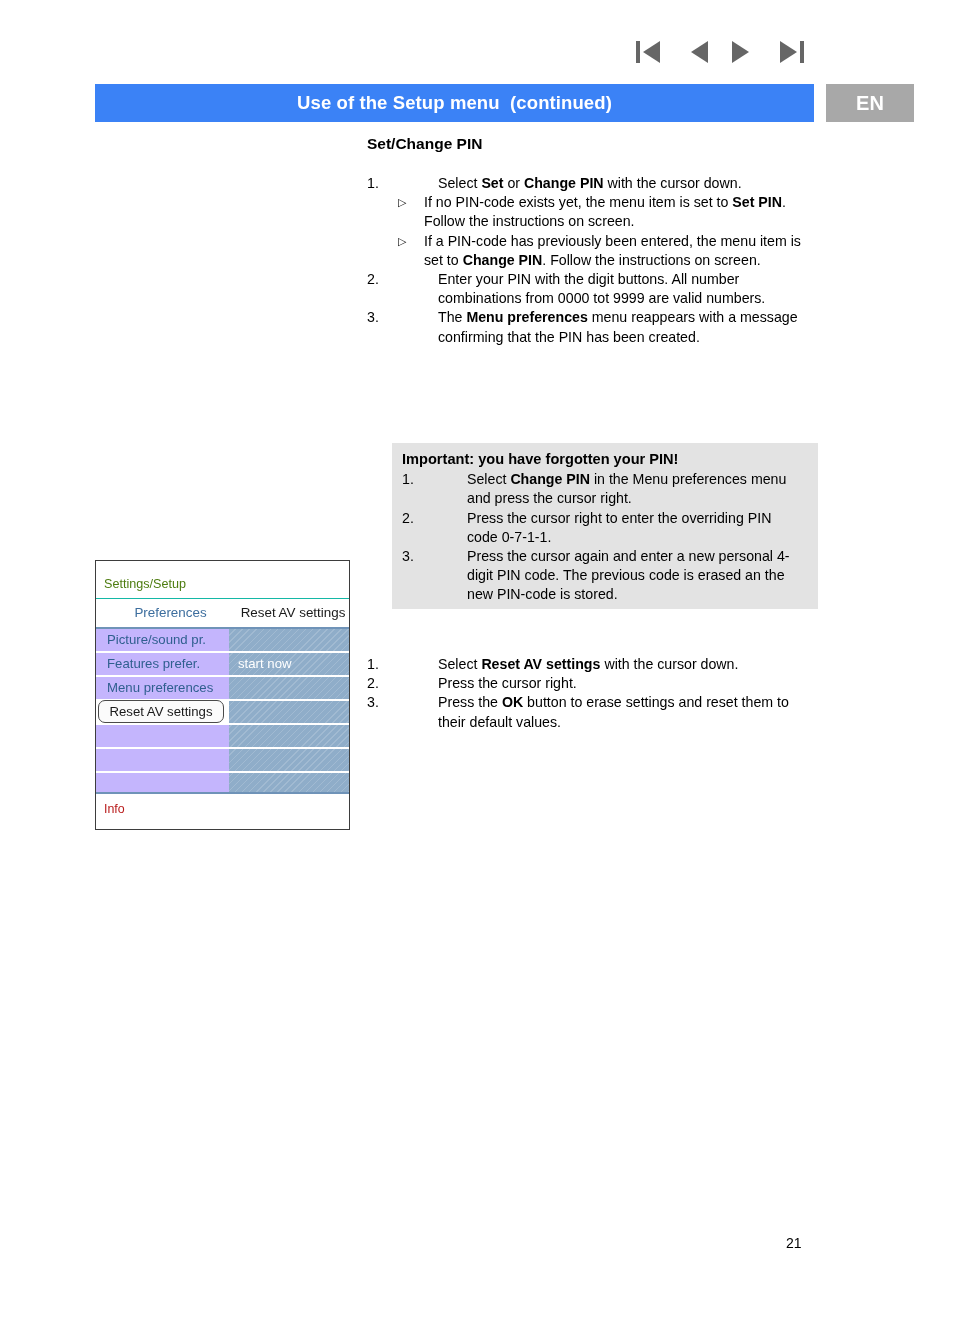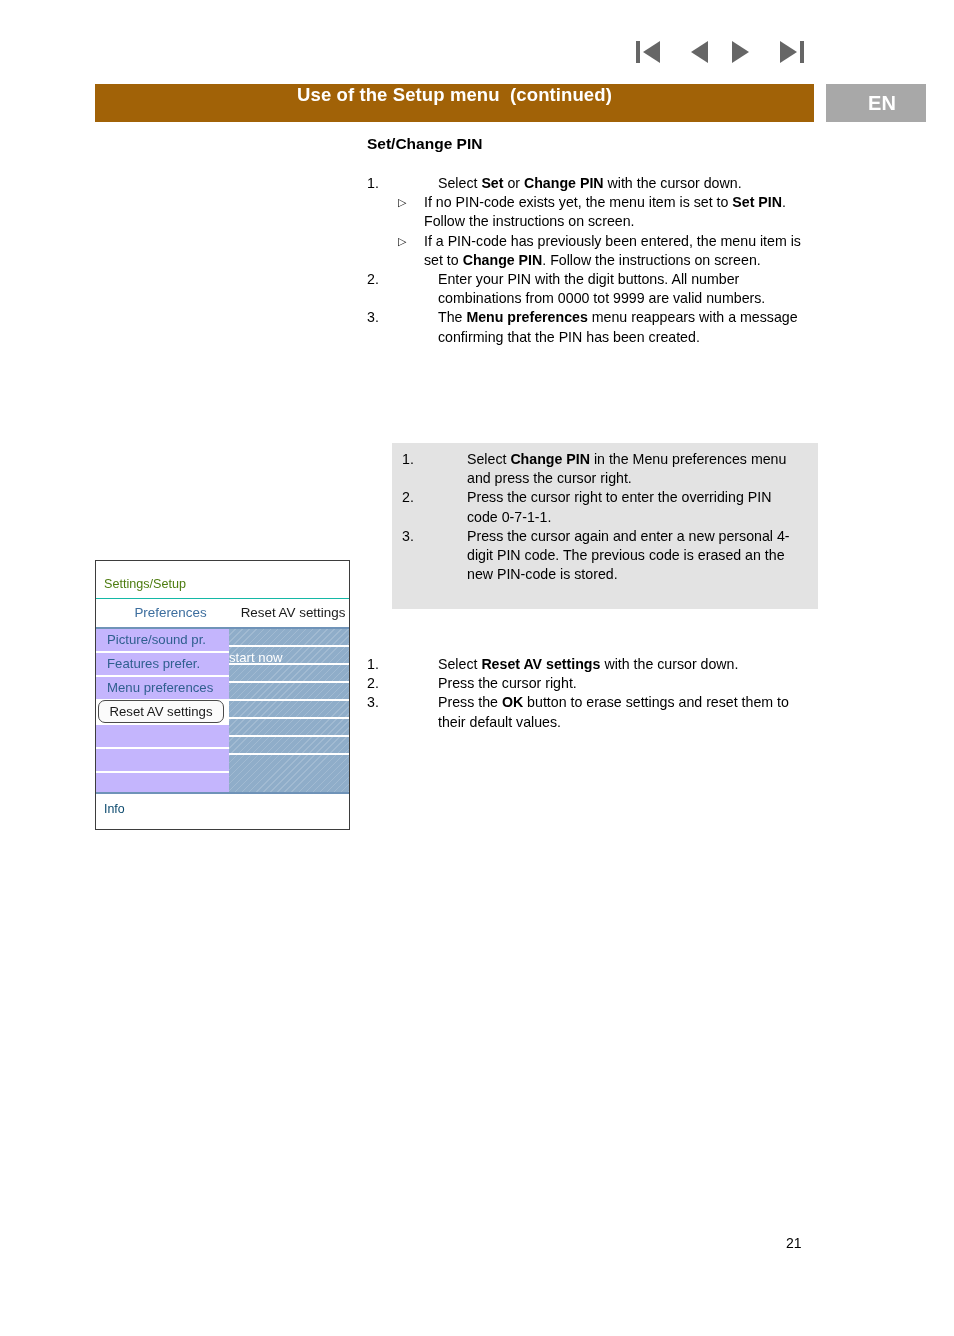--- a/index.html
+++ b/index.html
@@ -56,24 +56,24 @@
     width: 4px; height: 22px; background: #666666;
   }
 
   
   .header-bar {
     position: absolute;
     left: 95px;
     top: 84px;
     width: 719px;
     height: 38px;
-    background: #a16207;
+    background: #3b82f6;
     color: #ffffff;
     display: flex;
-    align-items: flex-start;
+    align-items: center;
     justify-content: center;
   }
   .header-title {
     font-size: 18.5px;
     font-weight: bold;
     letter-spacing: 0.1px;
     white-space: pre;
   }
   .lang-badge {
     position: absolute;
@@ -81,21 +81,20 @@
     top: 84px;
     width: 88px;
     height: 38px;
     background: #a8a8a8;
     color: #ffffff;
     display: flex;
     align-items: center;
     justify-content: center;
     font-size: 20px;
     font-weight: bold;
-    padding-left: 12px;
   }
 
   
   .content {
     position: absolute;
     left: 367px;
     top: 134px;
     width: 452px;
     font-size: 14.2px;
     line-height: 19.2px;
@@ -260,35 +259,36 @@
     background: #fbfbfb;
     border: 1px solid #4a4a4a;
     border-radius: 7px;
     box-sizing: border-box;
     color: #1a1a1a;
     font-size: 13.2px;
     line-height: 21px;
     text-align: center;
   }
   .tv-rrow {
-    height: 18px;
+    height: 24px;
     border-bottom: 2px solid #ffffff;
     box-sizing: border-box;
     color: #ffffff;
     font-size: 13.2px;
     line-height: 22px;
+    padding-left: 9px;
   }
   .tv-info {
     position: absolute;
     left: 0; right: 0;
     top: 231px;
     height: 37px;
     background: #ffffff;
     border-top: 2px solid #6f93b8;
-    color: #0c4a6e;
+    color: #b91c1c;
     font-size: 12.4px;
     line-height: 30px;
     padding-left: 8px;
     box-sizing: border-box;
   }
 
   
   .page-number {
     position: absolute;
     left: 786px;
@@ -353,20 +353,21 @@
 
     <div class="orow">
       <span class="onum">3.</span>
       <span class="otext">The <b>Menu preferences</b> menu reappears with a message confirming that the PIN has been created.</span>
     </div>
 
   </div>
 </div>
 
 <div class="important-box">
+  <div class="ibtitle">Important: you have forgotten your PIN!</div>
 
   <div class="orow">
     <span class="onum">1.</span>
     <span class="otext">Select <b>Change PIN</b> in the Menu preferences menu and press the cursor right.</span>
   </div>
 
   <div class="orow">
     <span class="onum">2.</span>
     <span class="otext">Press the cursor right to enter the overriding PIN code 0-7-1-1.</span>
   </div>

